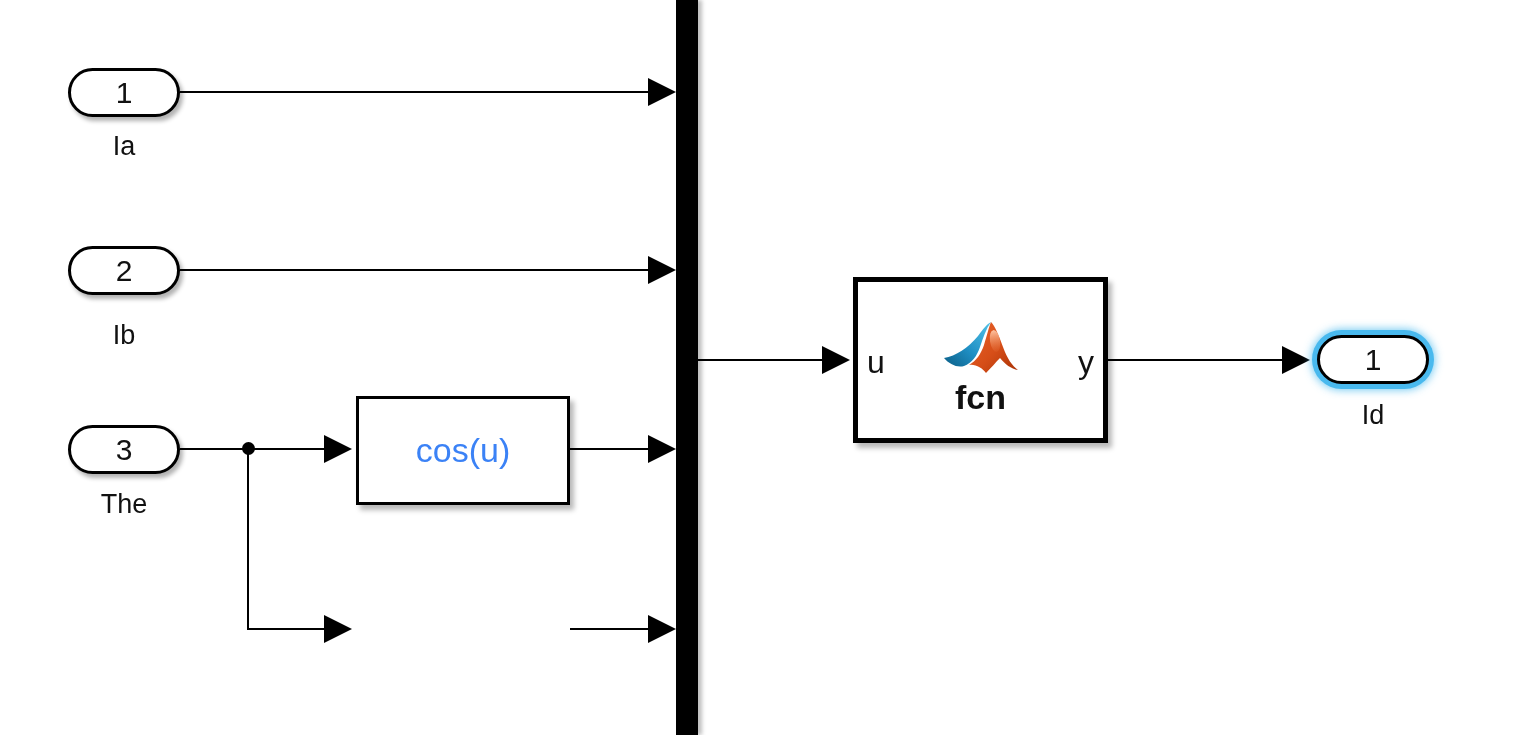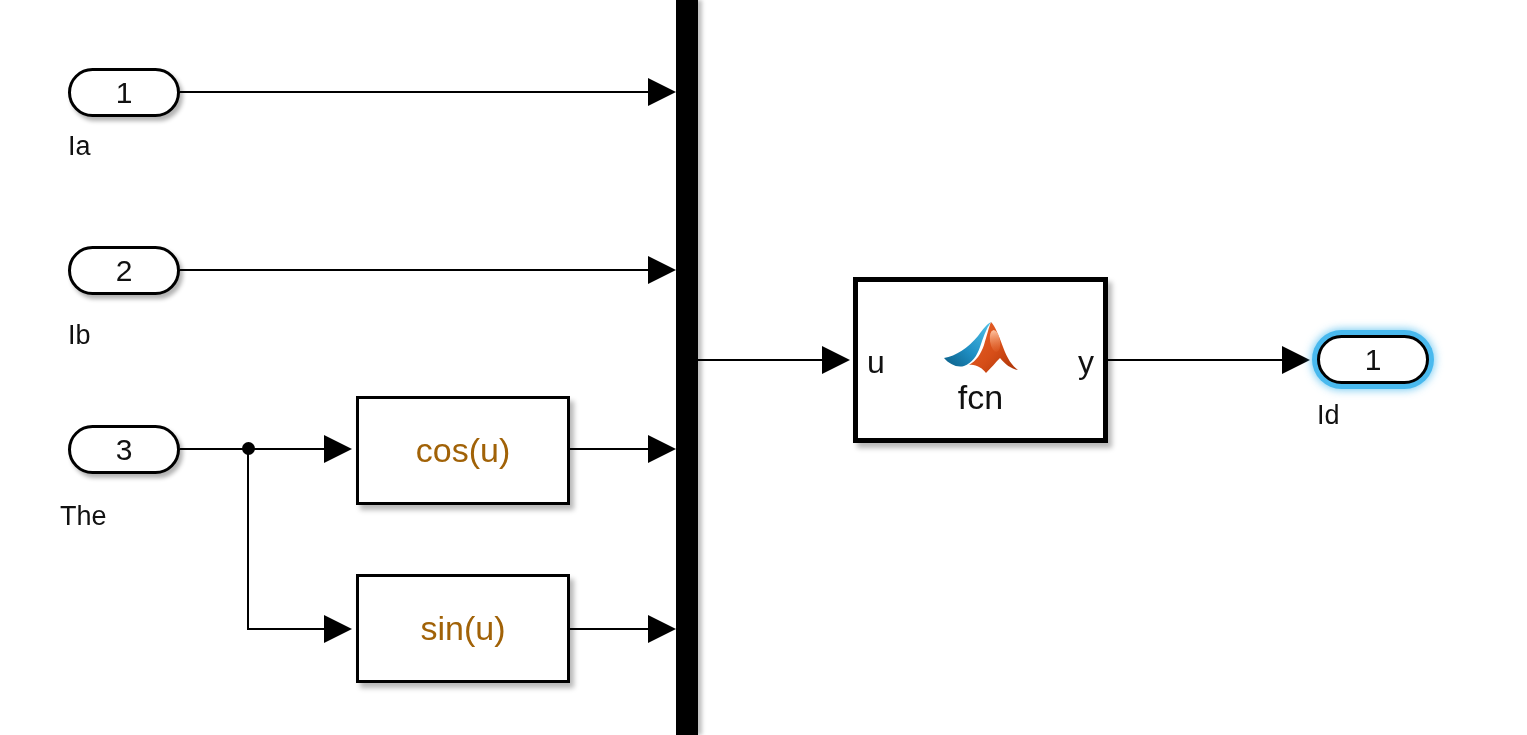--- a/index.html
+++ b/index.html
@@ -40,21 +40,21 @@
   
   .fcnblock {
     position: absolute;
     background: #ffffff;
     border: 3px solid #000000;
     box-sizing: border-box;
     display: flex;
     align-items: center;
     justify-content: center;
     font-size: 34px;
-    color: #a16207;
+    color: #3b82f6;
     box-shadow: 4px 5px 5px rgba(0,0,0,0.28);
   }
 
   
   .mlblock {
     position: absolute;
     background: #ffffff;
     border: 5px solid #000000;
     box-sizing: border-box;
     box-shadow: 4px 5px 5px rgba(0,0,0,0.28);
@@ -73,20 +73,21 @@
   }
   .ml-name {
     position: absolute;
     left: 50%;
     top: 98px;
     transform: translateX(-50%);
     font-size: 34px;
     color: #111111;
     line-height: 1;
     white-space: nowrap;
+    font-weight: bold;
   }
 
   
   .muxbar {
     position: absolute;
     background: #000000;
     box-shadow: 4px 0 4px rgba(0,0,0,0.25);
   }
 
   
@@ -114,21 +115,21 @@
     height: 13px;
     border-radius: 50%;
     background: #000000;
   }
 
   
   .blocklabel {
     position: absolute;
     font-size: 27px;
     color: #111111;
-    text-align: left;
+    text-align: center;
     line-height: 1;
     white-space: nowrap;
   }
 
   
   .watermark {
     position: absolute;
     right: 18px;
     bottom: 14px;
     font-size: 17px;
@@ -152,38 +153,35 @@
   <div class="port" style="left:68px; top:246px; width:112px; height:49px;">
     <span>2</span>
   </div>
   <div class="blocklabel" style="left:68px; top:322px; width:112px;">Ib</div>
   <div class="hline" style="left:180px; top:269px; width:470px;"></div>
   <div class="arrow" style="left:648px; top:256px;"></div>
 
   <div class="port" style="left:68px; top:425px; width:112px; height:49px;">
     <span>3</span>
   </div>
-  <div class="blocklabel" style="left:60px; top:491px; width:128px;margin-top:12px;">The</div>
+  <div class="blocklabel" style="left:60px; top:491px; width:128px;">The</div>
 
   <div class="hline" style="left:180px; top:448px; width:145px;"></div>
   <div class="junction" style="left:242px; top:442px;"></div>
   <div class="vline" style="left:247px; top:448px; height:182px;"></div>
   <div class="hline" style="left:247px; top:628px; width:78px;"></div>
   <div class="arrow" style="left:324px; top:435px;"></div>
   <div class="arrow" style="left:324px; top:615px;"></div>
 
   <div class="fcnblock" style="left:356px; top:396px; width:214px; height:109px;">
     <span>cos(u)</span>
   </div>
   <div class="hline" style="left:570px; top:448px; width:80px;"></div>
   <div class="arrow" style="left:648px; top:435px;"></div>
 
-  <div class="fcnblock" style="left:356px; top:574px; width:214px; height:109px;">
-    <span>sin(u)</span>
-  </div>
   <div class="hline" style="left:570px; top:628px; width:80px;"></div>
   <div class="arrow" style="left:648px; top:615px;"></div>
 
   <div class="muxbar" style="left:676px; top:0px; width:22px; height:735px;"></div>
 
   <div class="hline" style="left:698px; top:359px; width:125px;"></div>
   <div class="arrow" style="left:822px; top:346px;"></div>
 
   <div class="mlblock" style="left:853px; top:277px; width:255px; height:166px;">
     <span class="ml-portlabel" style="left:9px; top:64px;">u</span>

